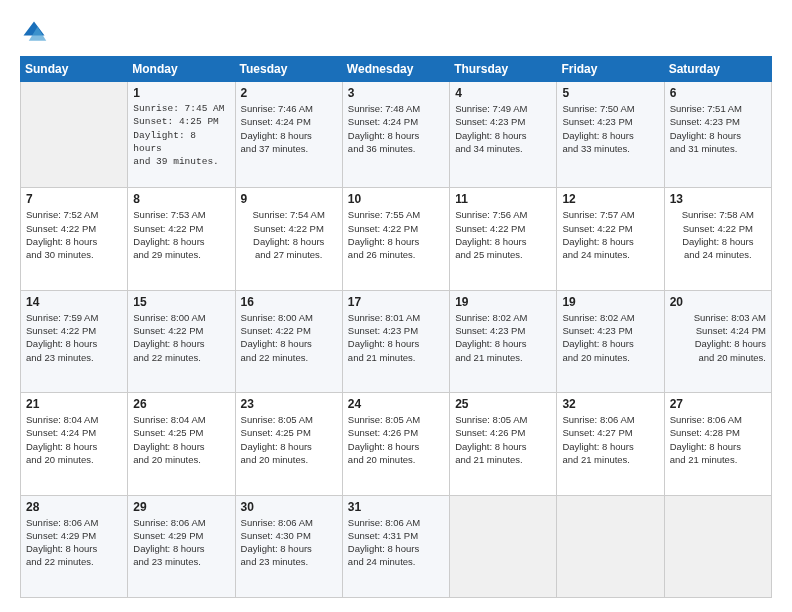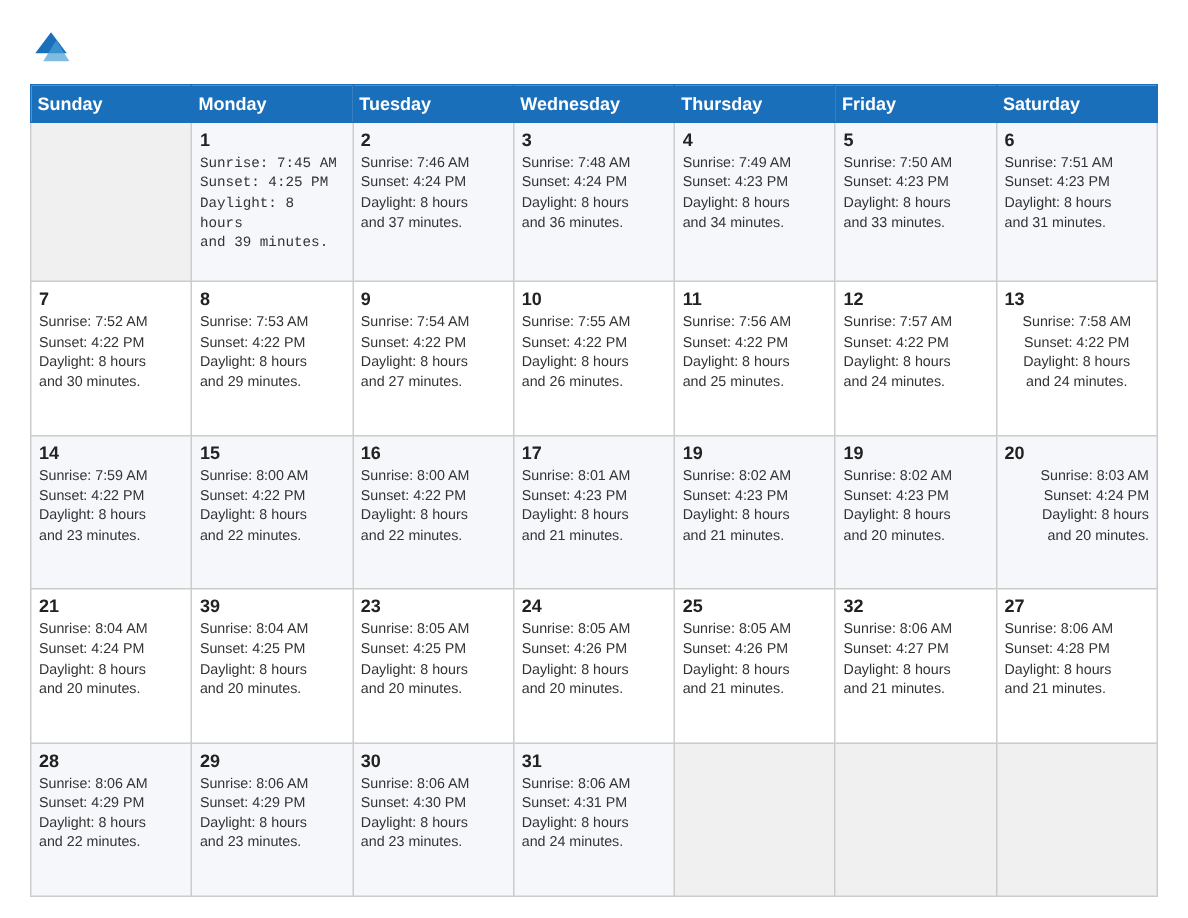--- a/index.html
+++ b/index.html
@@ -186,21 +186,21 @@
           </td>
           <td>
             <span class="day-num">8</span>
             <div class="cell-text" style="white-space: pre-line;">Sunrise: 7:53 AM
 Sunset: 4:22 PM
 Daylight: 8 hours
 and 29 minutes.</div>
           </td>
           <td>
             <span class="day-num">9</span>
-            <div class="cell-text" style="white-space: pre-line;">Sunrise: 7:54 AM
+            <div class="cell-text" style="white-space: pre-line; text-align: center;">Sunrise: 7:54 AM
 Sunset: 4:22 PM
 Daylight: 8 hours
 and 27 minutes.</div>
           </td>
           <td>
             <span class="day-num">10</span>
             <div class="cell-text" style="white-space: pre-line;">Sunrise: 7:55 AM
 Sunset: 4:22 PM
 Daylight: 8 hours
 and 26 minutes.</div>
@@ -280,21 +280,21 @@
         </tr>
         <tr>
           <td>
             <span class="day-num">21</span>
             <div class="cell-text" style="white-space: pre-line;">Sunrise: 8:04 AM
 Sunset: 4:24 PM
 Daylight: 8 hours
 and 20 minutes.</div>
           </td>
           <td>
-            <span class="day-num">39</span>
+            <span class="day-num">26</span>
             <div class="cell-text" style="white-space: pre-line;">Sunrise: 8:04 AM
 Sunset: 4:25 PM
 Daylight: 8 hours
 and 20 minutes.</div>
           </td>
           <td>
             <span class="day-num">23</span>
             <div class="cell-text" style="white-space: pre-line;">Sunrise: 8:05 AM
 Sunset: 4:25 PM
 Daylight: 8 hours

